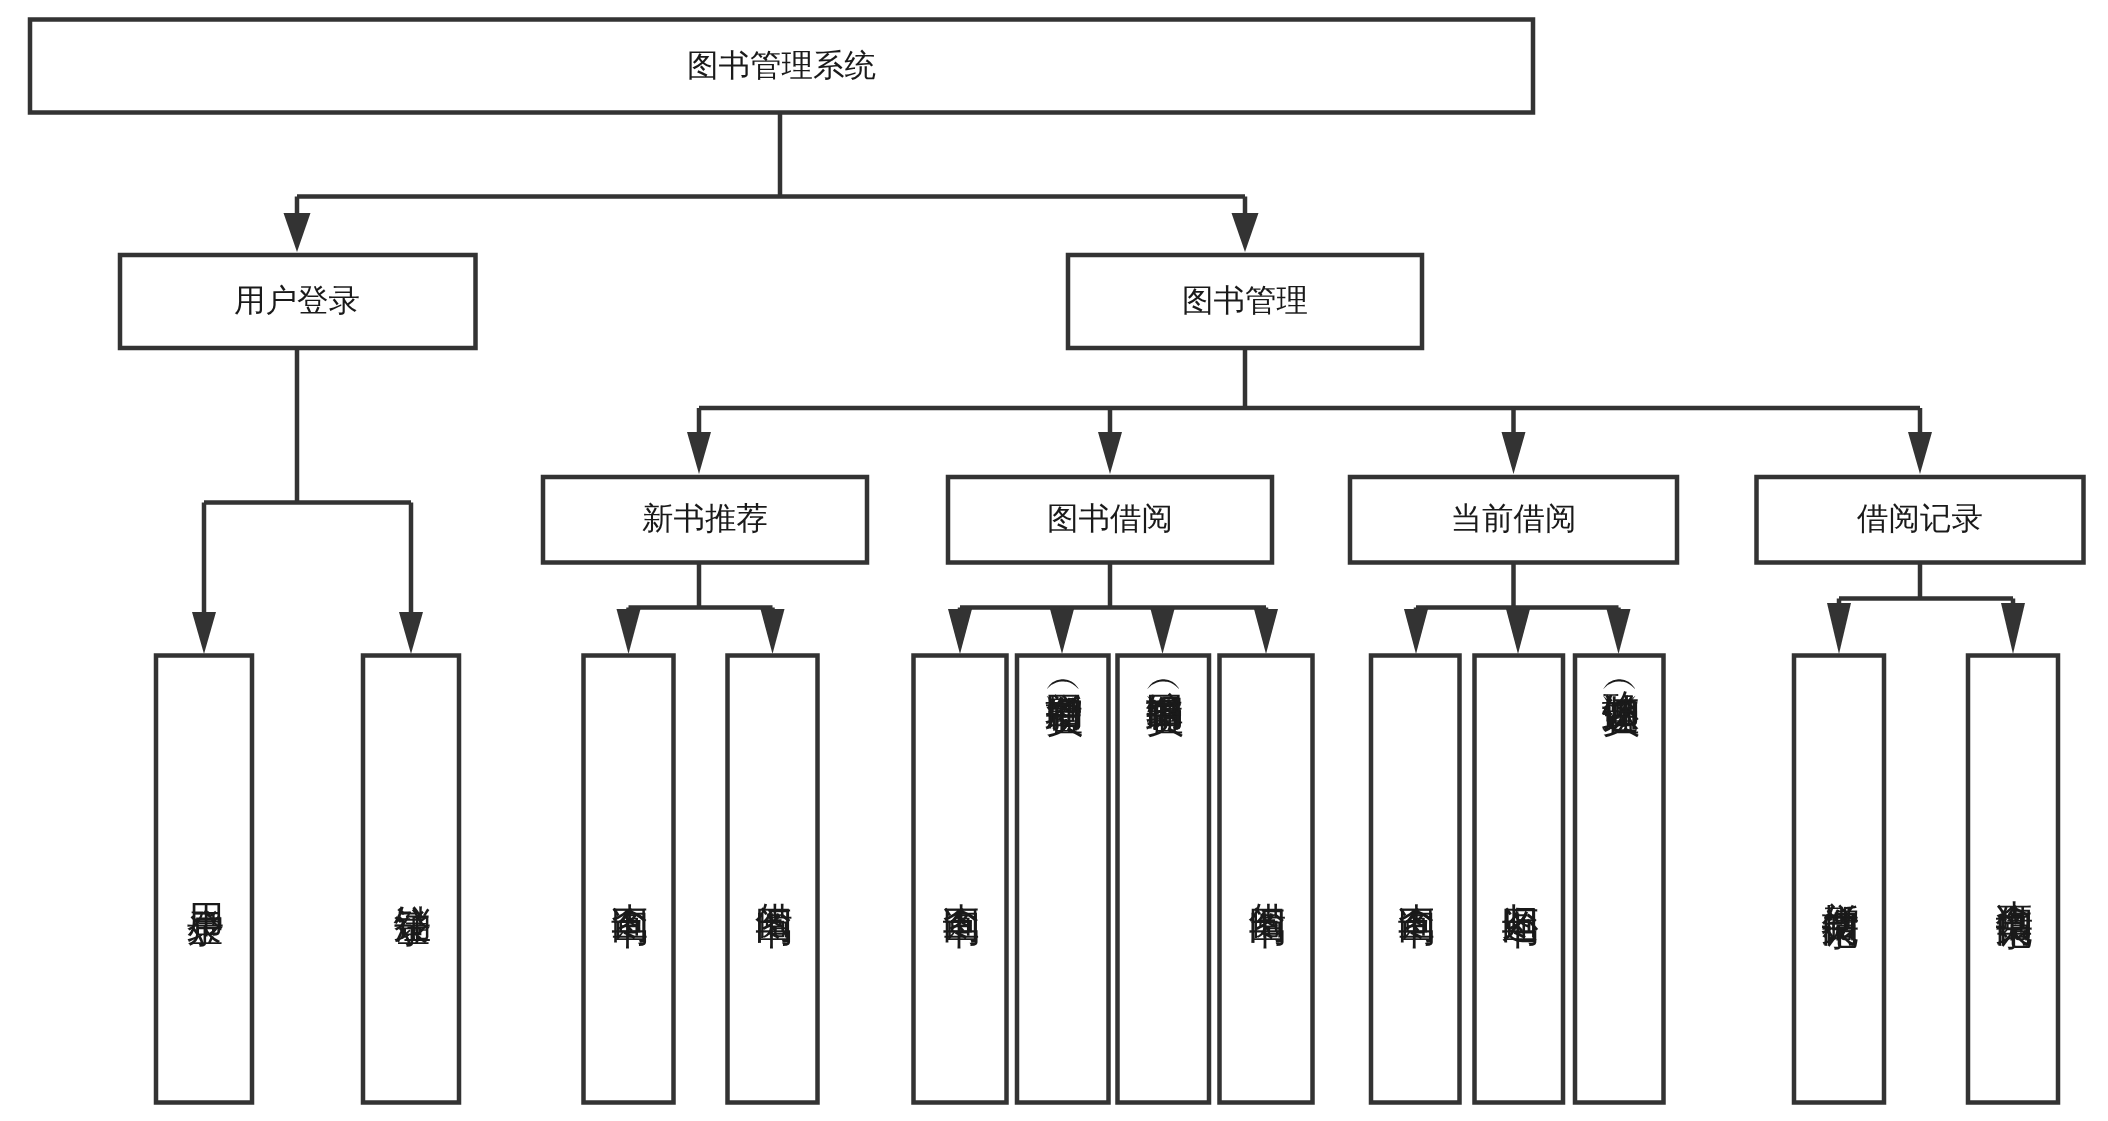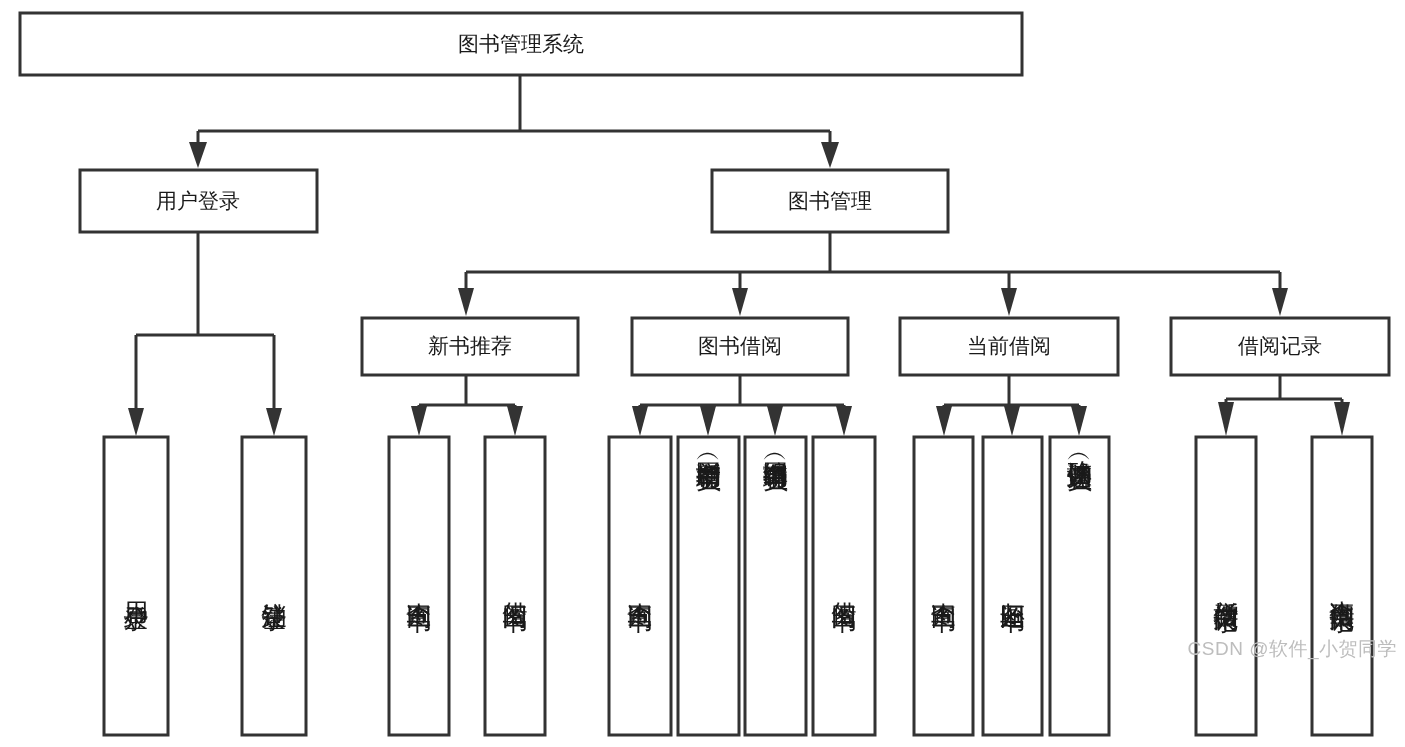--- a/index.html
+++ b/index.html
@@ -255,15 +255,14 @@
       <span style="writing-mode:vertical-rl;text-orientation:upright;font-size:25px;color:#1a1a1a;letter-spacing:1px;line-height:1;">确认归还（管理员）</span>
     </div>
     <div class="vlabel" style="position:absolute;left:1196px;top:437px;width:60px;height:298px;display:flex;align-items:center;justify-content:center;">
       <span style="writing-mode:vertical-rl;text-orientation:upright;font-size:25px;color:#1a1a1a;letter-spacing:2px;line-height:1;">新增借阅记录</span>
     </div>
     <div class="vlabel" style="position:absolute;left:1312px;top:437px;width:60px;height:298px;display:flex;align-items:center;justify-content:center;">
       <span style="writing-mode:vertical-rl;text-orientation:upright;font-size:25px;color:#1a1a1a;letter-spacing:2px;line-height:1;">查询借阅记录</span>
     </div>
   </div>
 
-  <div class="watermark">CSDN @软件_小贺同学</div>
 
 </div>
 
 </body></html>

